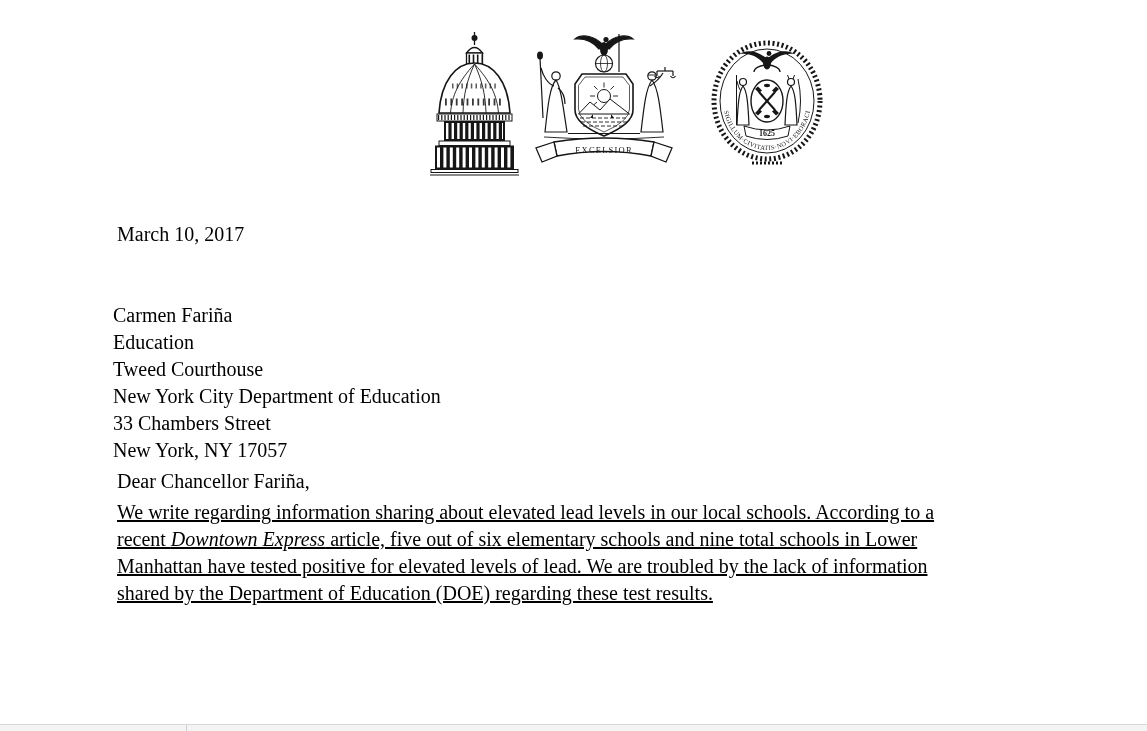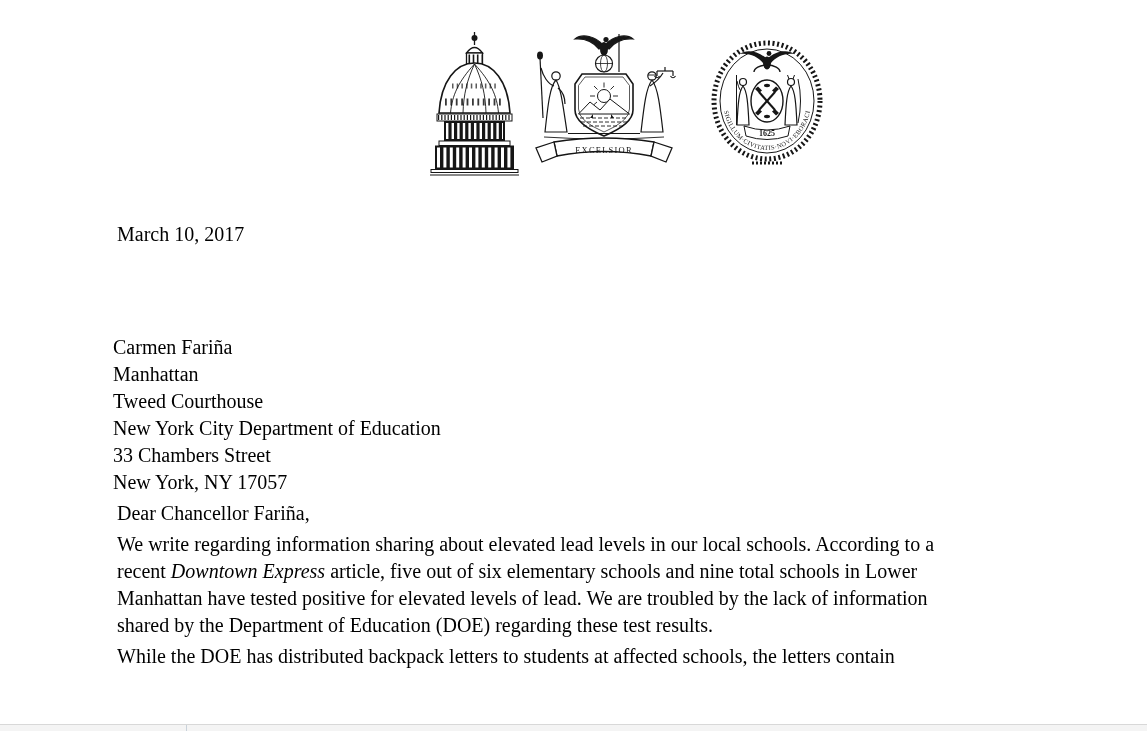--- a/index.html
+++ b/index.html
@@ -30,23 +30,23 @@
   
   .letter {
     position: absolute;
     left: 113px; top: 217px;
     width: 874px;
     font-size: 20px;
     line-height: 27px;
   }
   .letter p { margin: 4px; }
   .date-line { margin: 0; }
-  .recipient { margin-top: 86px; }
+  .recipient { margin-top: 54px; }
   .salutation { margin-top: 27px; }
-  .para { margin-top: 27px; }
+  .para { margin-top: 27px; text-decoration: underline; }
   .em { font-style: italic; }
 
   
   .bottom-bar {
     position: absolute;
     left: 0; right: 0; bottom: 0;
     height: 6px;
     background: #f4f4f4;
     border-top: 1px solid #d8d8d8;
   }
@@ -194,31 +194,30 @@
       </g>
       <text x="57" y="96.5" text-anchor="middle" font-size="8" font-weight="bold" fill="#161616">1625</text>
     </svg>
   </div>
 
   <div class="letter">
     <p class="date-line">March 10, 2017</p>
 
     <div class="recipient">
         <div>Carmen Fariña</div>
-        <div>Manhattan</div>
+        <div>Education</div>
         <div>Tweed Courthouse</div>
         <div>New York City Department of Education</div>
         <div>33 Chambers Street</div>
         <div>New York, NY 17057</div>
       </div>
 
     <p class="salutation">Dear Chancellor Fariña,</p>
 
     <p class="para"><span>We write regarding information sharing about elevated lead levels in our local schools. According to a recent </span><span class="em">Downtown Express</span><span> article, five out of six elementary schools and nine total schools in Lower Manhattan have tested positive for elevated levels of lead. We are troubled by the lack of information shared by the Department of Education (DOE) regarding these test results.</span></p>
 
-    <p class="para">While the DOE has distributed backpack letters to students at affected schools, the letters contain</p>
   </div>
 
   <div class="bottom-bar">
     <div class="bottom-bar-divider"></div>
   </div>
 
 </div>
 
 </body></html>

